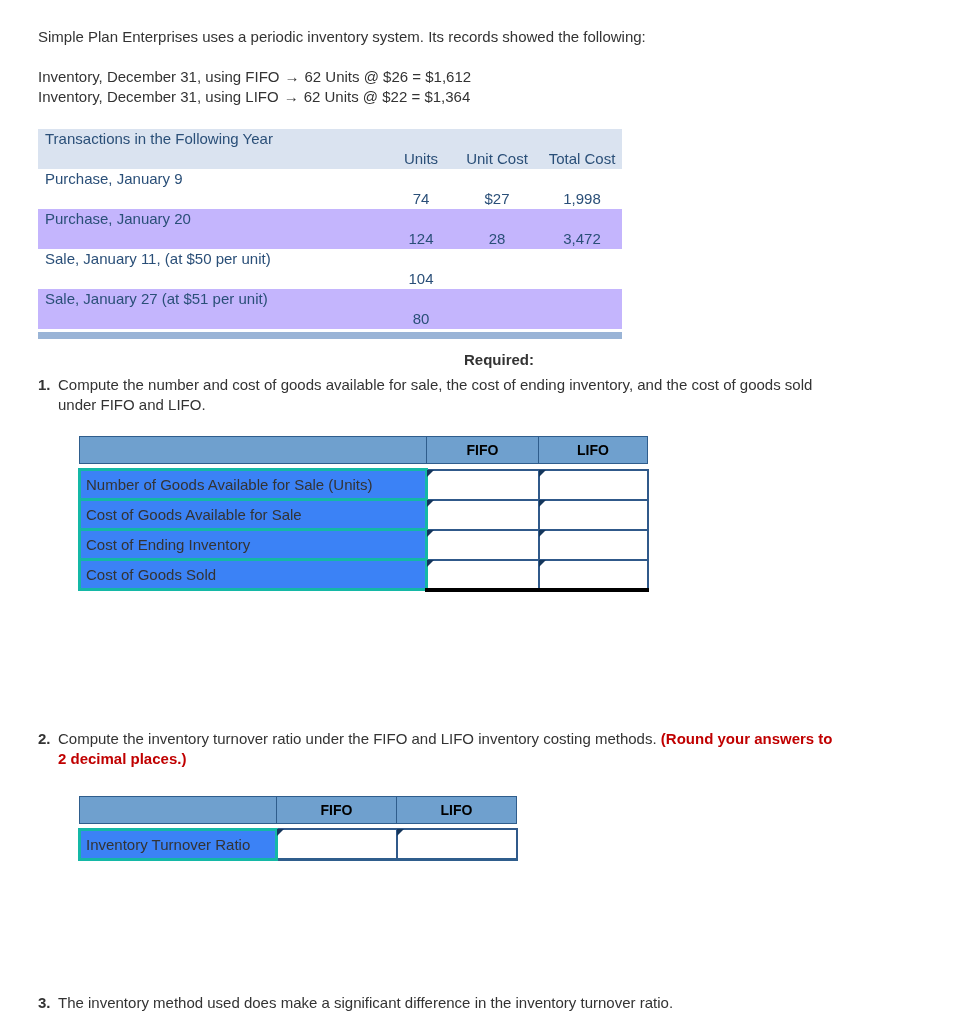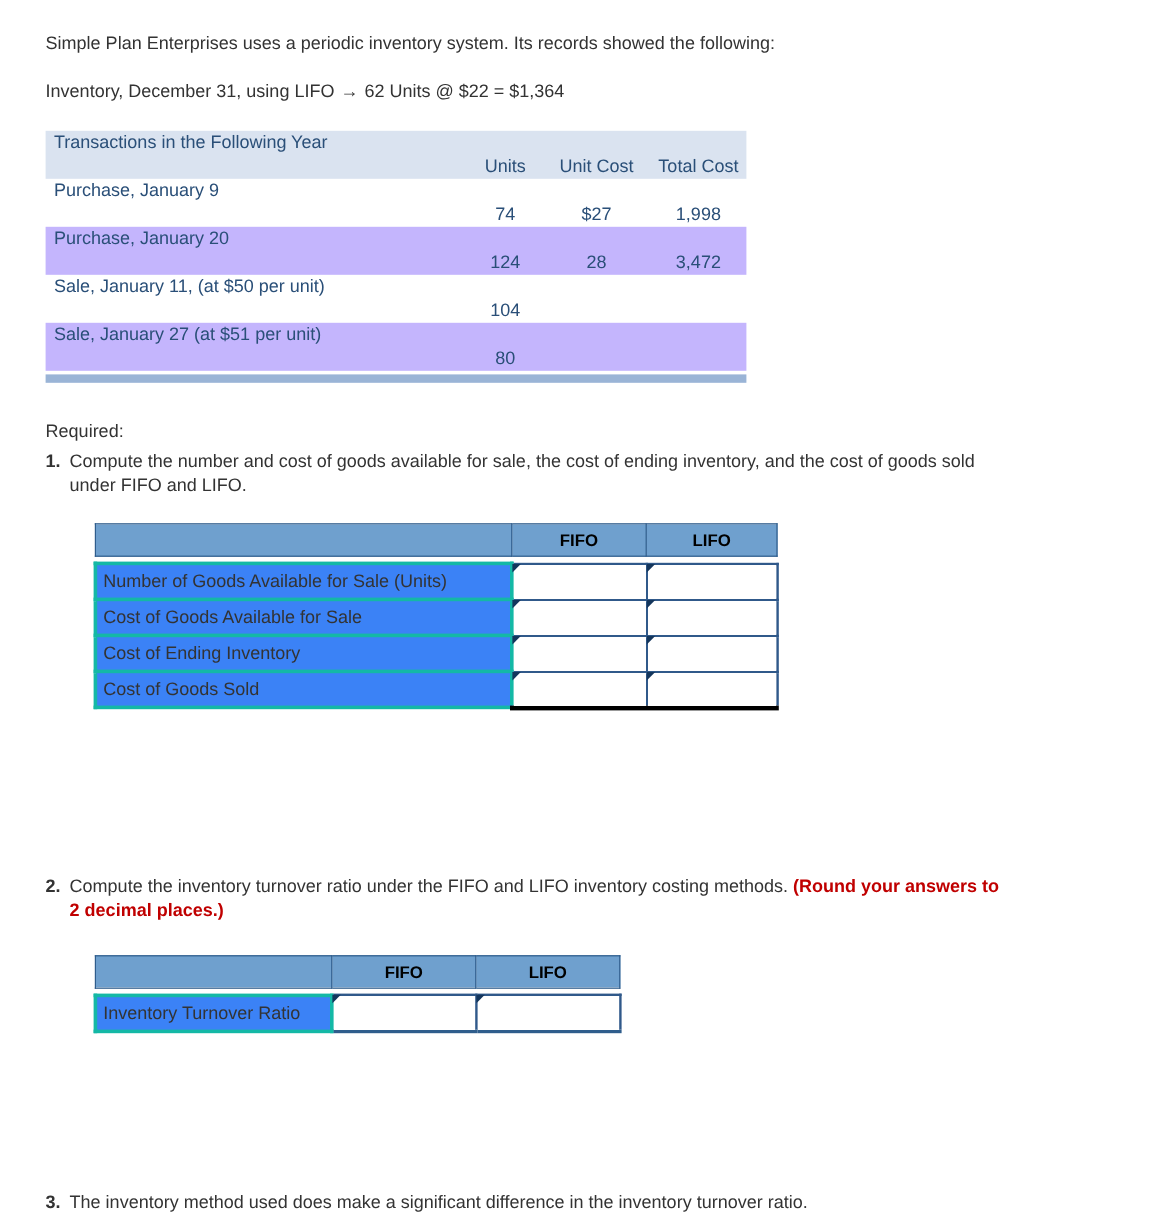--- a/index.html
+++ b/index.html
@@ -20,21 +20,21 @@
   
   .ttable { width: 584px; margin-top: 22px; color: #2a4f78; }
   .t-head, .t-row { display: grid; grid-template-columns: 352px 62px 90px 80px; line-height: 20px; }
   .t-head { background: #dae3f0; }
   .cell-label { padding-left: 7px; }
   .c { text-align: center; margin-top: 20px; }
   .t-row.shaded { background: #c4b5fd; }
   .t-bar { height: 7px; background: #9ab4d6; margin-top: 3px; }
 
   
-  .req-head { margin-top: 32px; font-weight: normal; }
+  .req-head { margin-top: 12px; font-weight: bold; text-align: center; }
   .req-item { display: flex; margin-top: 7px; line-height: 20px; }
   .req-num { font-weight: bold; flex: 0 0 20px; }
   .req-text { width: 782px; }
   .red { color: #c00000; font-weight: bold; }
   .item2 { margin-top: 137px; }
   .item3 { margin-top: 132px; }
 
   
   table.atable { border-collapse: collapse; table-layout: fixed; }
   .atable th {
@@ -69,20 +69,23 @@
   .radio-row input { width: 15px; height: 15px; margin: 0; }
 </style>
 </head>
 <body>
 
 <div class="page">
 
   <p class="intro">Simple Plan Enterprises uses a periodic inventory system. Its records showed the following:</p>
 
   <div class="inv-lines">
+    <p>
+      <span>Inventory, December 31, using FIFO</span><span class="arrow">→</span><span>62 Units @ $26 = $1,612</span>
+    </p>
     <p>
       <span>Inventory, December 31, using LIFO</span><span class="arrow">→</span><span>62 Units @ $22 = $1,364</span>
     </p>
   </div>
 
   <div class="ttable">
     <div class="t-head">
       <div class="cell-label">Transactions in the Following Year</div>
       <div class="c">Units</div>
       <div class="c">Unit Cost</div>

